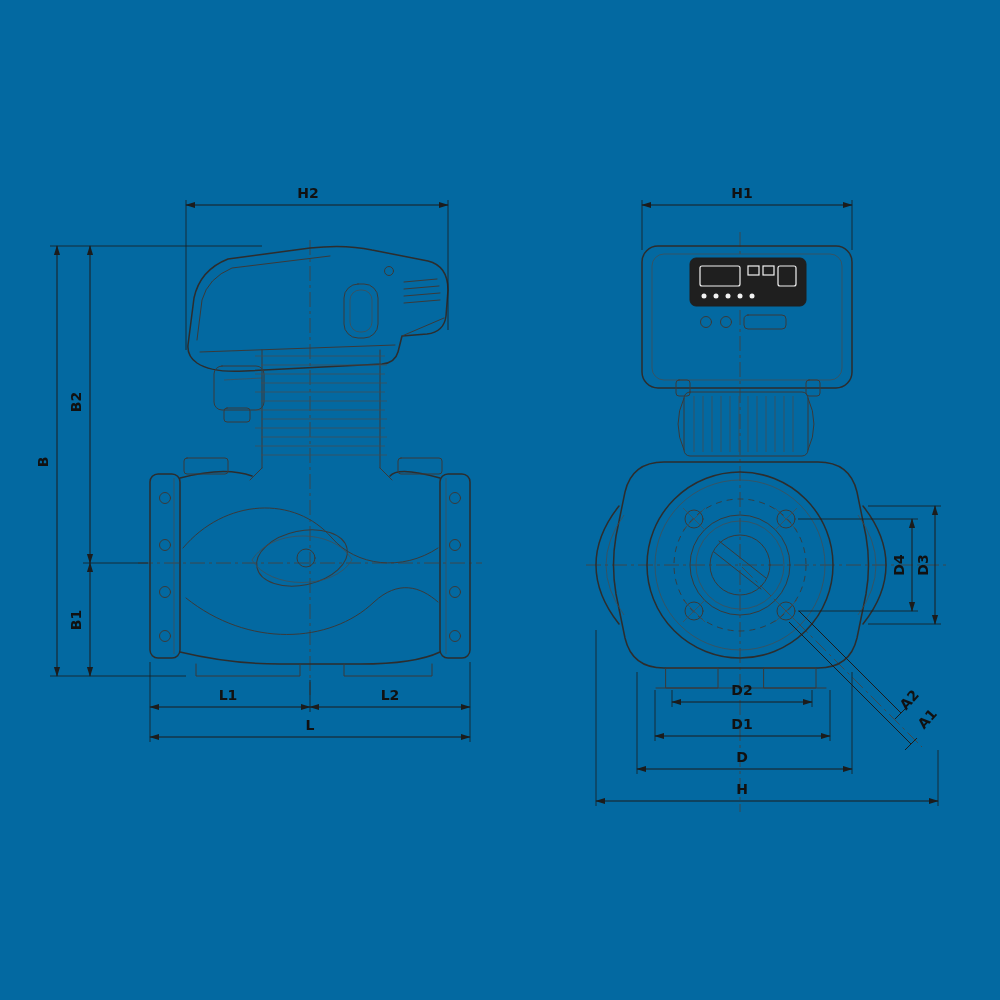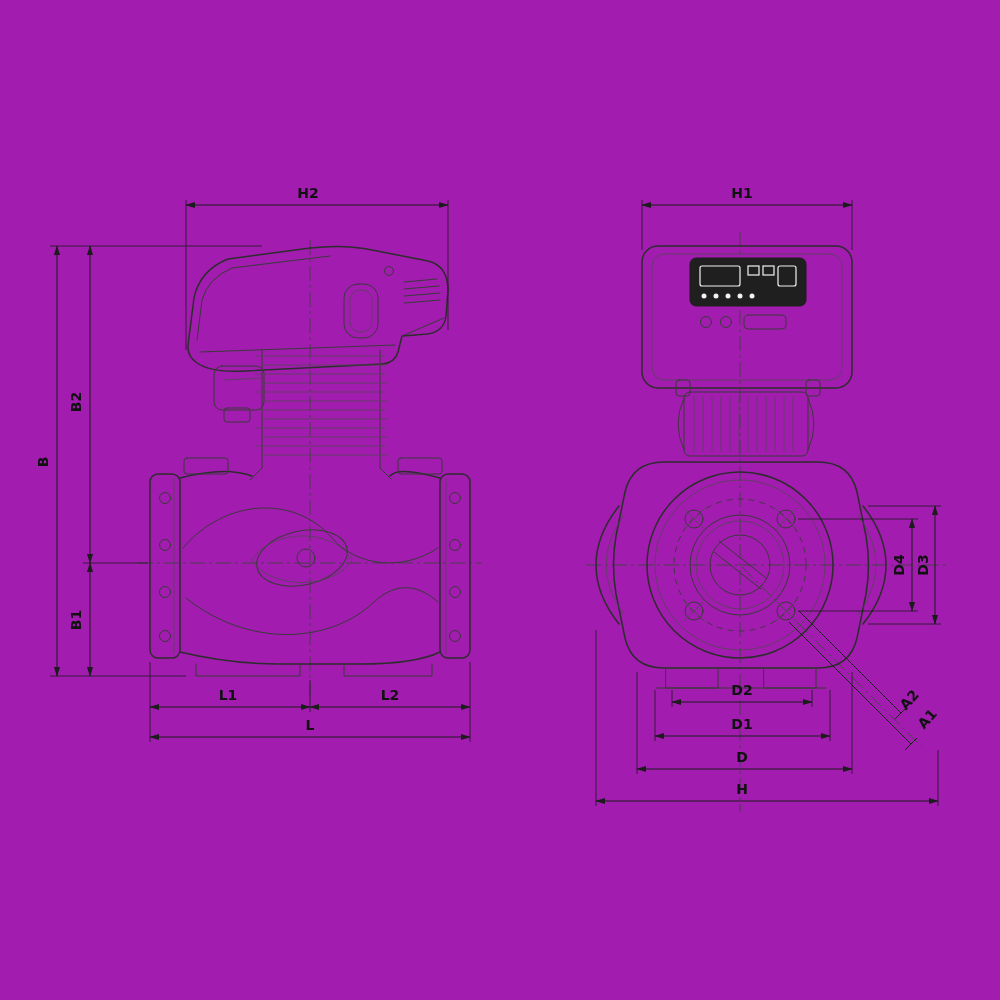--- a/index.html
+++ b/index.html
@@ -1,16 +1,16 @@
 <!DOCTYPE html>
 <html><head>
 <meta charset="utf-8">
 <style>
   html,body{margin:0;padding:0;background:#ffffff;}
-  .stage{position:relative;width:1000px;height:1000px;background:#a21caf;overflow:hidden;
+  .stage{position:relative;width:1000px;height:1000px;background:#0369a1;overflow:hidden;
          font-family:"DejaVu Sans",sans-serif;}
   svg{display:block;}
   .outline{fill:none;stroke:#2d2d2d;stroke-width:1.5;stroke-linejoin:round;stroke-linecap:round;}
   .detail{fill:none;stroke:#3a3a3a;stroke-width:1;stroke-linejoin:round;stroke-linecap:round;}
   .thin{fill:none;stroke:#4a4a4a;stroke-width:.7;}
   .dim{stroke:#1c1c1c;stroke-width:1;fill:none;}
   .ext{stroke:#1c1c1c;stroke-width:.8;fill:none;}
   .cl{stroke:#444;stroke-width:.9;fill:none;stroke-dasharray:15 4 3 4;}
   .boltdash{fill:none;stroke:#3a3a3a;stroke-width:.9;stroke-dasharray:6 5;}
   .dimtext{font:bold 14px "DejaVu Sans",sans-serif;fill:#111;}

